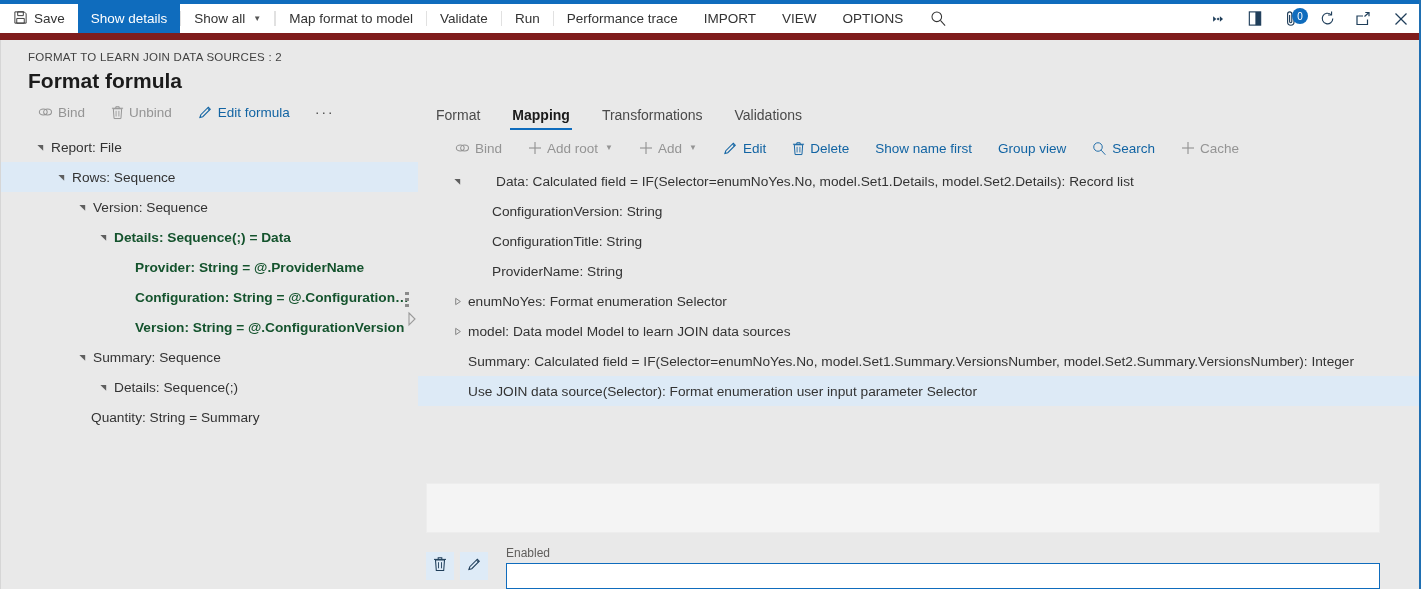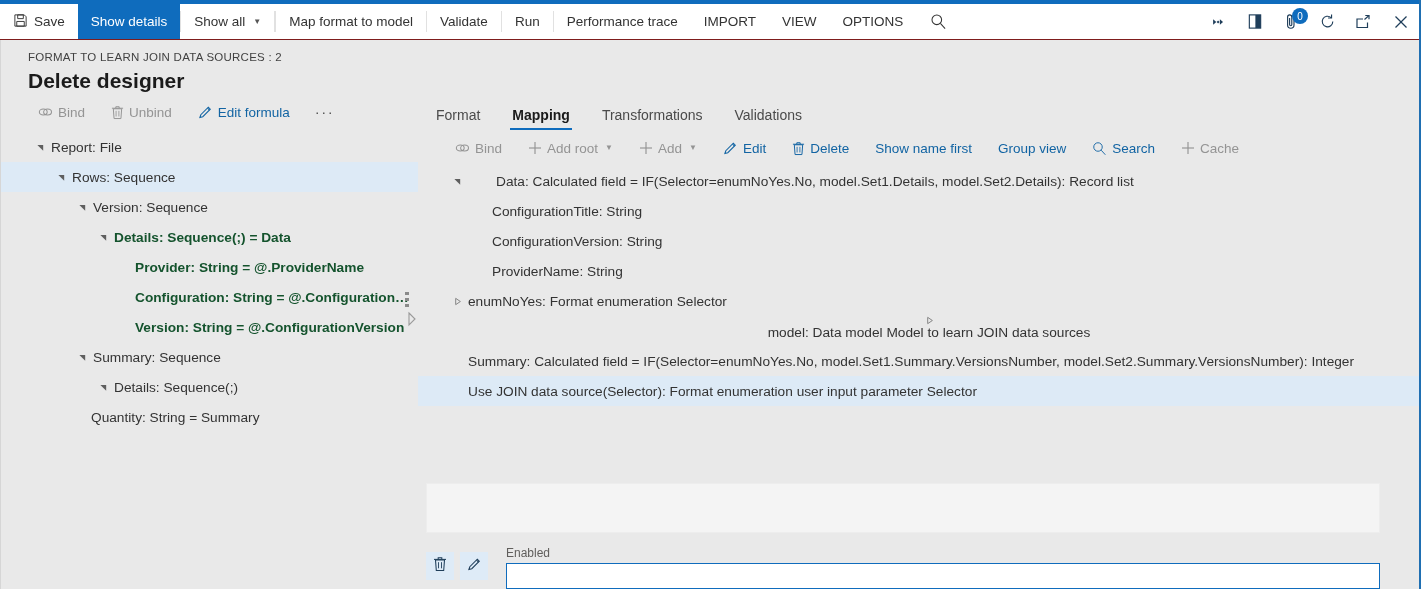--- a/index.html
+++ b/index.html
@@ -27,21 +27,21 @@
     flex: 0 0 auto;
   }
 
   
   .commandbar {
     height: 36px;
     flex: 0 0 auto;
     background: #ffffff;
     display: flex;
     align-items: stretch;
-    border-bottom: 1px solid #7f1d1d;
+    border-bottom: 7px solid #7f1d1d;
     position: relative;
   }
   .cmd-btn {
     display: flex; align-items: center; gap: 6px;
     padding: 0 13px;
     font-size: 13.5px;
     color: #333333;
     cursor: pointer;
     white-space: nowrap;
     border: none;
@@ -450,21 +450,21 @@
           <line x1="13.5" y1="2.5" x2="2.5" y2="13.5" stroke="#1f3e5a" stroke-width="1.3"></line>
         </svg>
       </span>
     </div>
   </div>
 
   <div class="page">
 
     <div class="page-header">
       <div class="breadcrumb">FORMAT TO LEARN JOIN DATA SOURCES : 2</div>
-      <div class="page-title">Delete designer</div>
+      <div class="page-title">Format formula</div>
     </div>
 
     <div class="columns">
 
       <div class="left-col">
 
         <div class="minitoolbar">
           <div class="mt-btn disabled">
             <span class="glyph">
               <svg width="15" height="12" viewBox="0 0 16 12">
@@ -668,39 +668,39 @@
             <div class="tnode" style="padding-left: 28px; gap: 28px;">
               <span class="tw">
                 <svg width="9" height="9" viewBox="0 0 10 10">
                   <path d="M1.5 2.2 L8 2.2 L8 8.7 Z" fill="#5f5f5f"></path>
                 </svg>
               </span>
               <span class="tlabel"><span class="underline-green" style="border-bottom-color: rgb(47, 174, 82);">Data: Calculated field</span><span> = IF(Selector=enumNoYes.No, model.Set1.Details, model.Set2.Details): Record list</span></span>
             </div>
             <div class="tnode" style="padding-left: 52px;">
               <span class="tw"></span>
+              <span class="tlabel"><span>ConfigurationVersion: String</span></span>
+            </div>
+            <div class="tnode" style="padding-left: 52px;">
+              <span class="tw"></span>
               <span class="tlabel"><span>ConfigurationTitle: String</span></span>
             </div>
             <div class="tnode" style="padding-left: 52px;">
               <span class="tw"></span>
-              <span class="tlabel"><span>ConfigurationVersion: String</span></span>
-            </div>
-            <div class="tnode" style="padding-left: 52px;">
-              <span class="tw"></span>
               <span class="tlabel"><span>ProviderName: String</span></span>
             </div>
             <div class="tnode" style="padding-left: 28px;">
               <span class="tw">
                 <svg width="9" height="9" viewBox="0 0 10 10">
                   <path d="M3 1.5 L8.2 5 L3 8.5 Z" fill="none" stroke="#7b7b7b" stroke-width="1"></path>
                 </svg>
               </span>
               <span class="tlabel"><span>enumNoYes: Format enumeration Selector</span></span>
             </div>
-            <div class="tnode" style="padding-left: 28px; flex-direction: column;">
+            <div class="tnode" style="padding-left: 28px;">
               <span class="tw">
                 <svg width="9" height="9" viewBox="0 0 10 10">
                   <path d="M3 1.5 L8.2 5 L3 8.5 Z" fill="none" stroke="#7b7b7b" stroke-width="1"></path>
                 </svg>
               </span>
               <span class="tlabel"><span>model: Data model Model to learn JOIN data sources</span></span>
             </div>
             <div class="tnode" style="padding-left: 28px;">
               <span class="tw"></span>
               <span class="tlabel"><span class="underline-green" style="border-bottom-color: rgb(47, 174, 82);">Summary: Calculated field</span><span> = IF(Selector=enumNoYes.No, model.Set1.Summary.VersionsNumber, model.Set2.Summary.VersionsNumber): Integer</span></span>

